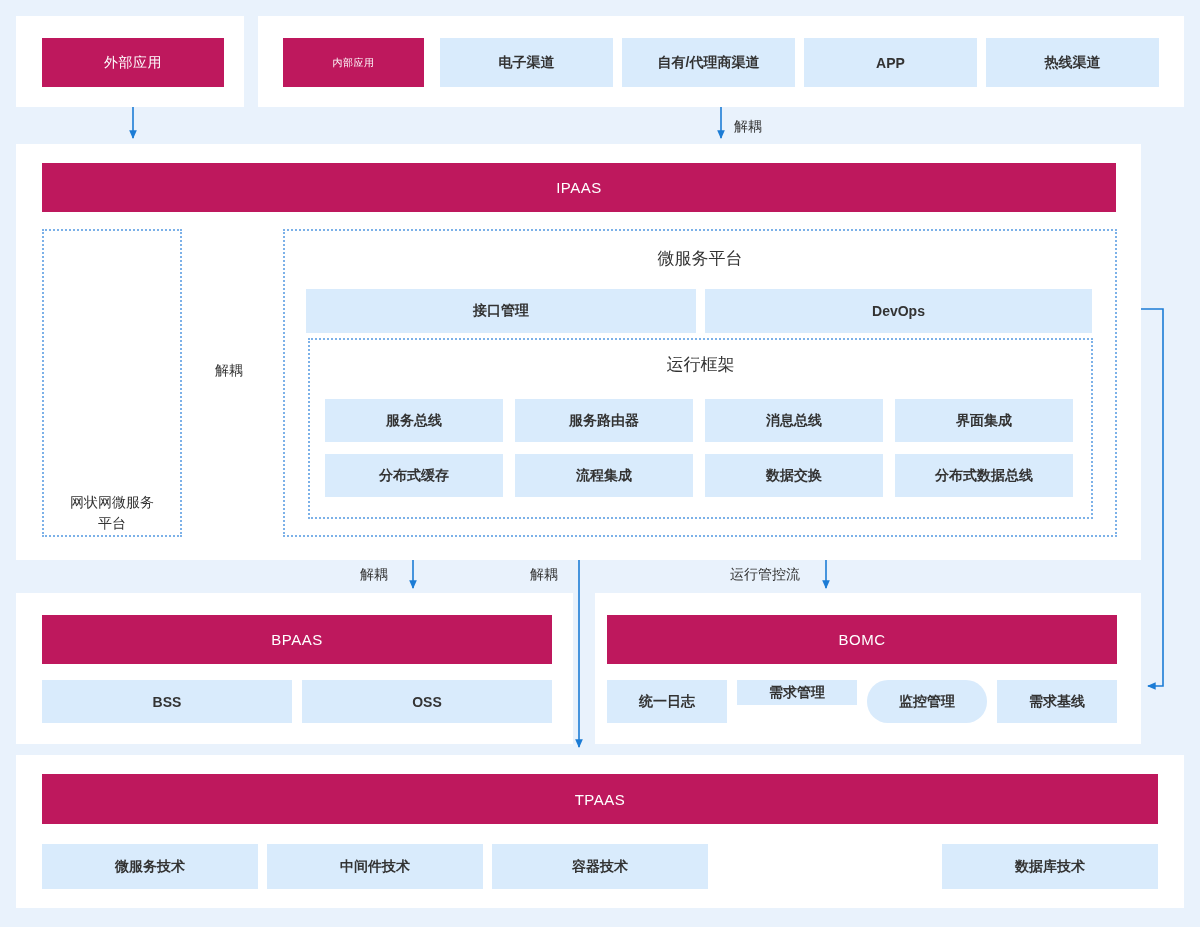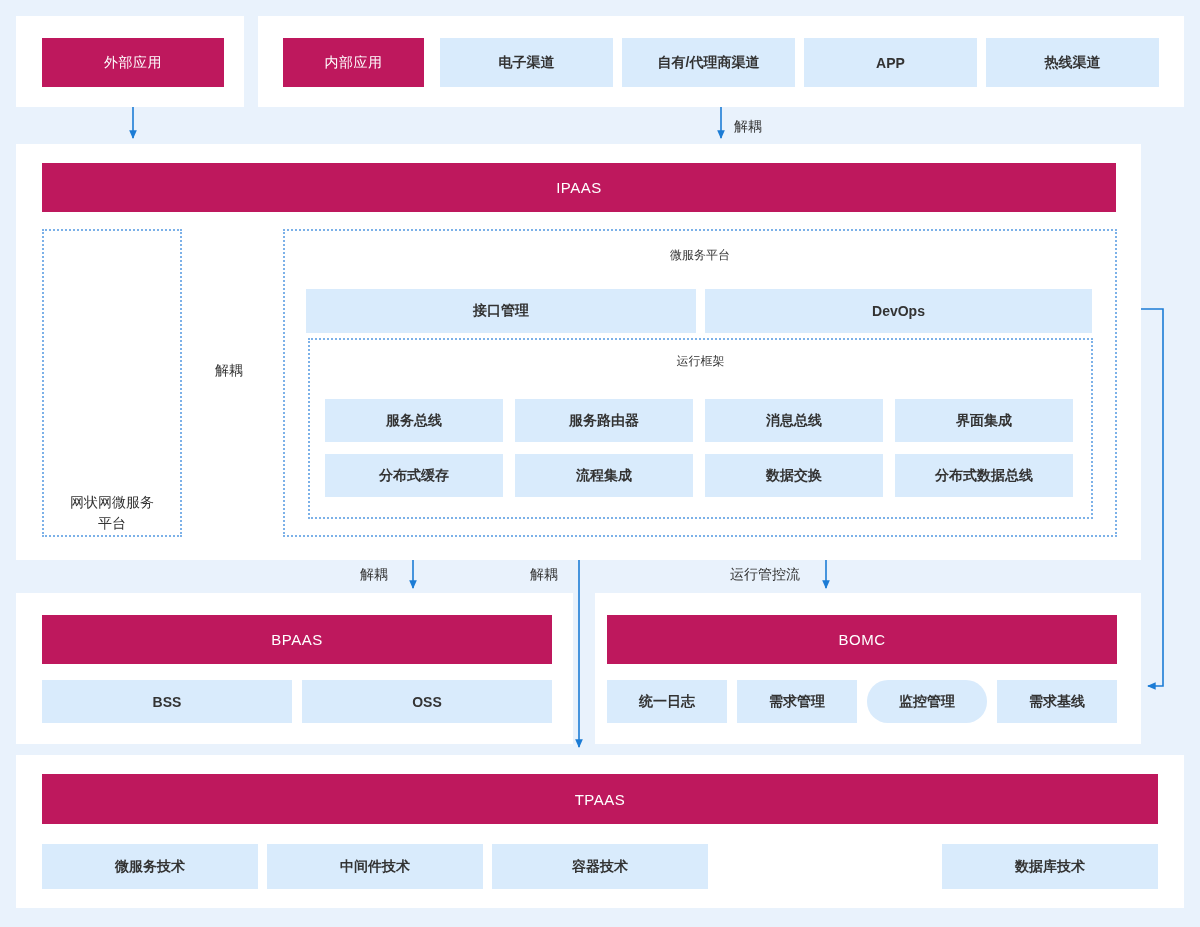--- a/index.html
+++ b/index.html
@@ -4,21 +4,21 @@
 <style>
   html,body{margin:0;padding:0;}
   body{font-family:"Liberation Sans","DejaVu Sans",sans-serif;}
   .canvas{position:relative;width:1200px;height:927px;background:#e9f2fc;overflow:hidden;}
   .card{position:absolute;background:#ffffff;}
   .bar{position:absolute;background:#be185d;color:#ffffff;display:flex;align-items:center;justify-content:center;
        font-size:15px;letter-spacing:.5px;}
   .box{position:absolute;background:#d9ebfc;color:#333333;display:flex;align-items:center;justify-content:center;
        font-size:14px;font-weight:bold;}
   .dotted{position:absolute;border:2px dotted #7cb1e8;box-sizing:border-box;background:transparent;}
-  .dtitle{position:absolute;left:0;right:0;text-align:center;color:#333333;font-size:12px;}
+  .dtitle{position:absolute;left:0;right:0;text-align:center;color:#333333;font-size:17px;}
   .lbl{position:absolute;color:#333333;font-size:14px;white-space:nowrap;}
   .meshtxt{width:88px;text-align:center;color:#333333;font-size:14px;line-height:1.55;}
   .centerflex{display:flex;align-items:flex-end;justify-content:center;height:100%;}
   svg.arrows{position:absolute;left:0;top:0;pointer-events:none;}
 </style>
 </head>
 <body>
 
 <div class="canvas">
 
@@ -37,21 +37,21 @@
       <line x1="826" y1="541" x2="826" y2="588" marker-end="url(#ah)"></line>
       <path d="M1148,686 L1163,686 L1163,309 L1102,309" marker-start="url(#ah)" marker-end="url(#ah)"></path>
     </g>
   </svg>
 
   <div class="card" style="left:16px;top:16px;width:228px;height:91px;">
     <div class="bar" style="left:26px;top:22px;width:182px;height:49px;font-size:14px;">外部应用</div>
   </div>
 
   <div class="card" style="left:258px;top:16px;width:926px;height:91px;">
-    <div class="bar" style="left:25px;top:22px;width:141px;height:49px;font-size:14px;">内部应用</div>
+    <div class="bar" style="left:25px;top:22px;width:141px;height:49px;font-size:10px;">内部应用</div>
     <div class="box" style="left:182px;top:22px;width:173px;height:49px;">电子渠道</div>
     <div class="box" style="left:364px;top:22px;width:173px;height:49px;">自有/代理商渠道</div>
     <div class="box" style="left:546px;top:22px;width:173px;height:49px;">APP</div>
     <div class="box" style="left:728px;top:22px;width:173px;height:49px;">热线渠道</div>
   </div>
 
   <div class="lbl" style="left:734px;top:118px;">解耦</div>
 
   <div class="card" style="left:16px;top:144px;width:1125px;height:416px;">
     <div class="bar" style="left:26px;top:19px;width:1074px;height:49px;">IPAAS</div>
@@ -90,21 +90,21 @@
 
   <div class="card" style="left:16px;top:593px;width:557px;height:151px;">
     <div class="bar" style="left:26px;top:22px;width:510px;height:49px;">BPAAS</div>
     <div class="box" style="left:26px;top:87px;width:250px;height:43px;">BSS</div>
     <div class="box" style="left:286px;top:87px;width:250px;height:43px;">OSS</div>
   </div>
 
   <div class="card" style="left:595px;top:593px;width:546px;height:151px;">
     <div class="bar" style="left:12px;top:22px;width:510px;height:49px;">BOMC</div>
     <div class="box" style="left:12px;top:87px;width:120px;height:43px;">统一日志</div>
-    <div class="box" style="left:142px;top:87px;width:120px;height:43px;">需求管理</div>
+    <div class="box" style="left:142px;top:87px;width:120px;height:25px;">需求管理</div>
     <div class="box" style="left:272px;top:87px;width:120px;height:43px;border-radius:21px;">监控管理</div>
     <div class="box" style="left:402px;top:87px;width:120px;height:43px;">需求基线</div>
   </div>
 
   <div class="card" style="left:16px;top:755px;width:1168px;height:153px;">
     <div class="bar" style="left:26px;top:19px;width:1116px;height:50px;">TPAAS</div>
     <div class="box" style="left:26px;top:89px;width:216px;height:45px;">微服务技术</div>
     <div class="box" style="left:251px;top:89px;width:216px;height:45px;">中间件技术</div>
     <div class="box" style="left:476px;top:89px;width:216px;height:45px;">容器技术</div>
     <div class="box" style="left:926px;top:89px;width:216px;height:45px;">数据库技术</div>

